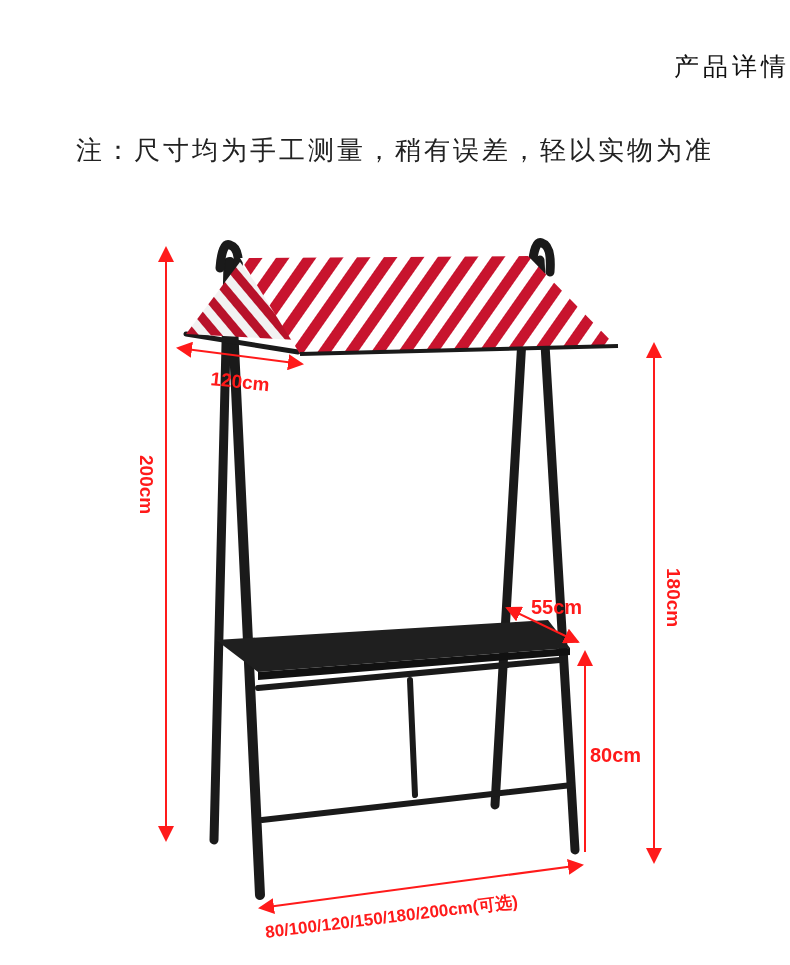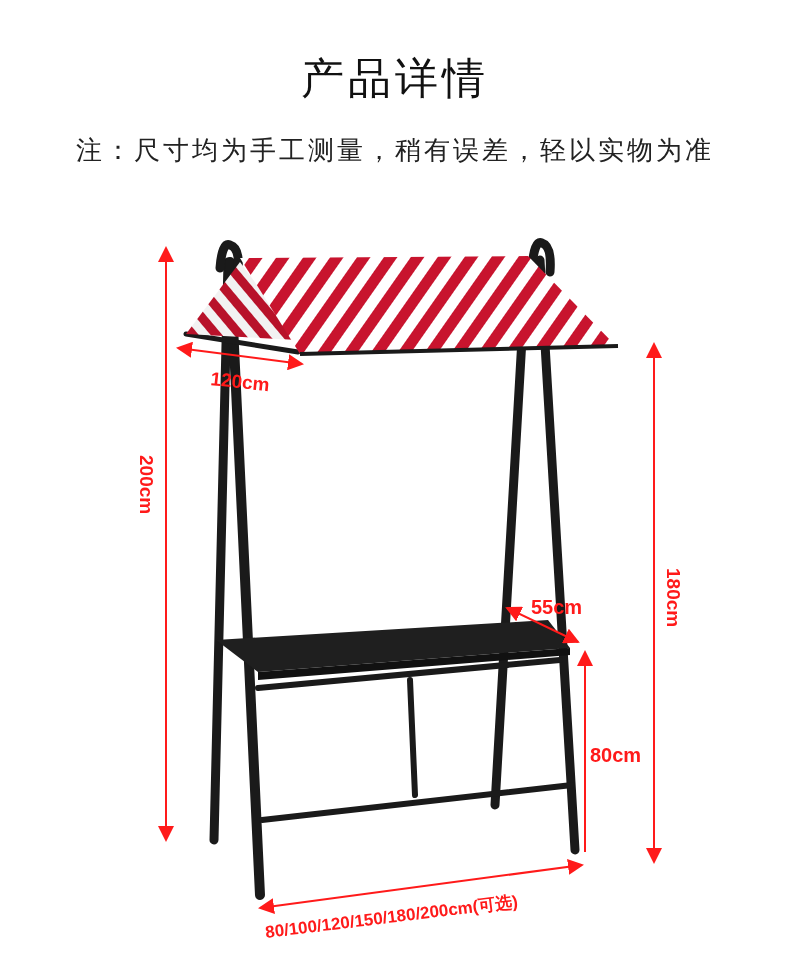--- a/index.html
+++ b/index.html
@@ -1,19 +1,19 @@
 <!DOCTYPE html>
 <html><head>
 <meta charset="utf-8">
 <style>
   html, body { margin: 0; padding: 0; background: #ffffff; }
   body { width: 790px; height: 965px; position: relative; overflow: hidden;
          font-family: "DejaVu Sans", "Liberation Sans", sans-serif; color: #111; }
-  .title { position: absolute; left: 0; top: 50px; width: 790px; text-align: center;
-           font-size: 43px; letter-spacing: 4px; color: #111; }
+  .title { position: absolute; left: 0; top: 50px; width: 790px; text-align: right;
+           font-size: 25px; letter-spacing: 4px; color: #111; }
   .note { position: absolute; left: 0; top: 133px; width: 790px; text-align: center;
           font-size: 26px; letter-spacing: 3px; color: #222; }
   svg.illus { position: absolute; left: 0; top: 0; }
   .dim { fill: #ff1a1a; font-family: "Liberation Sans", "DejaVu Sans", sans-serif; font-weight: bold; }
 </style>
 </head>
 <body>
 
 <div class="title">产品详情</div>
 <div class="note">注：尺寸均为手工测量，稍有误差，轻以实物为准</div>

